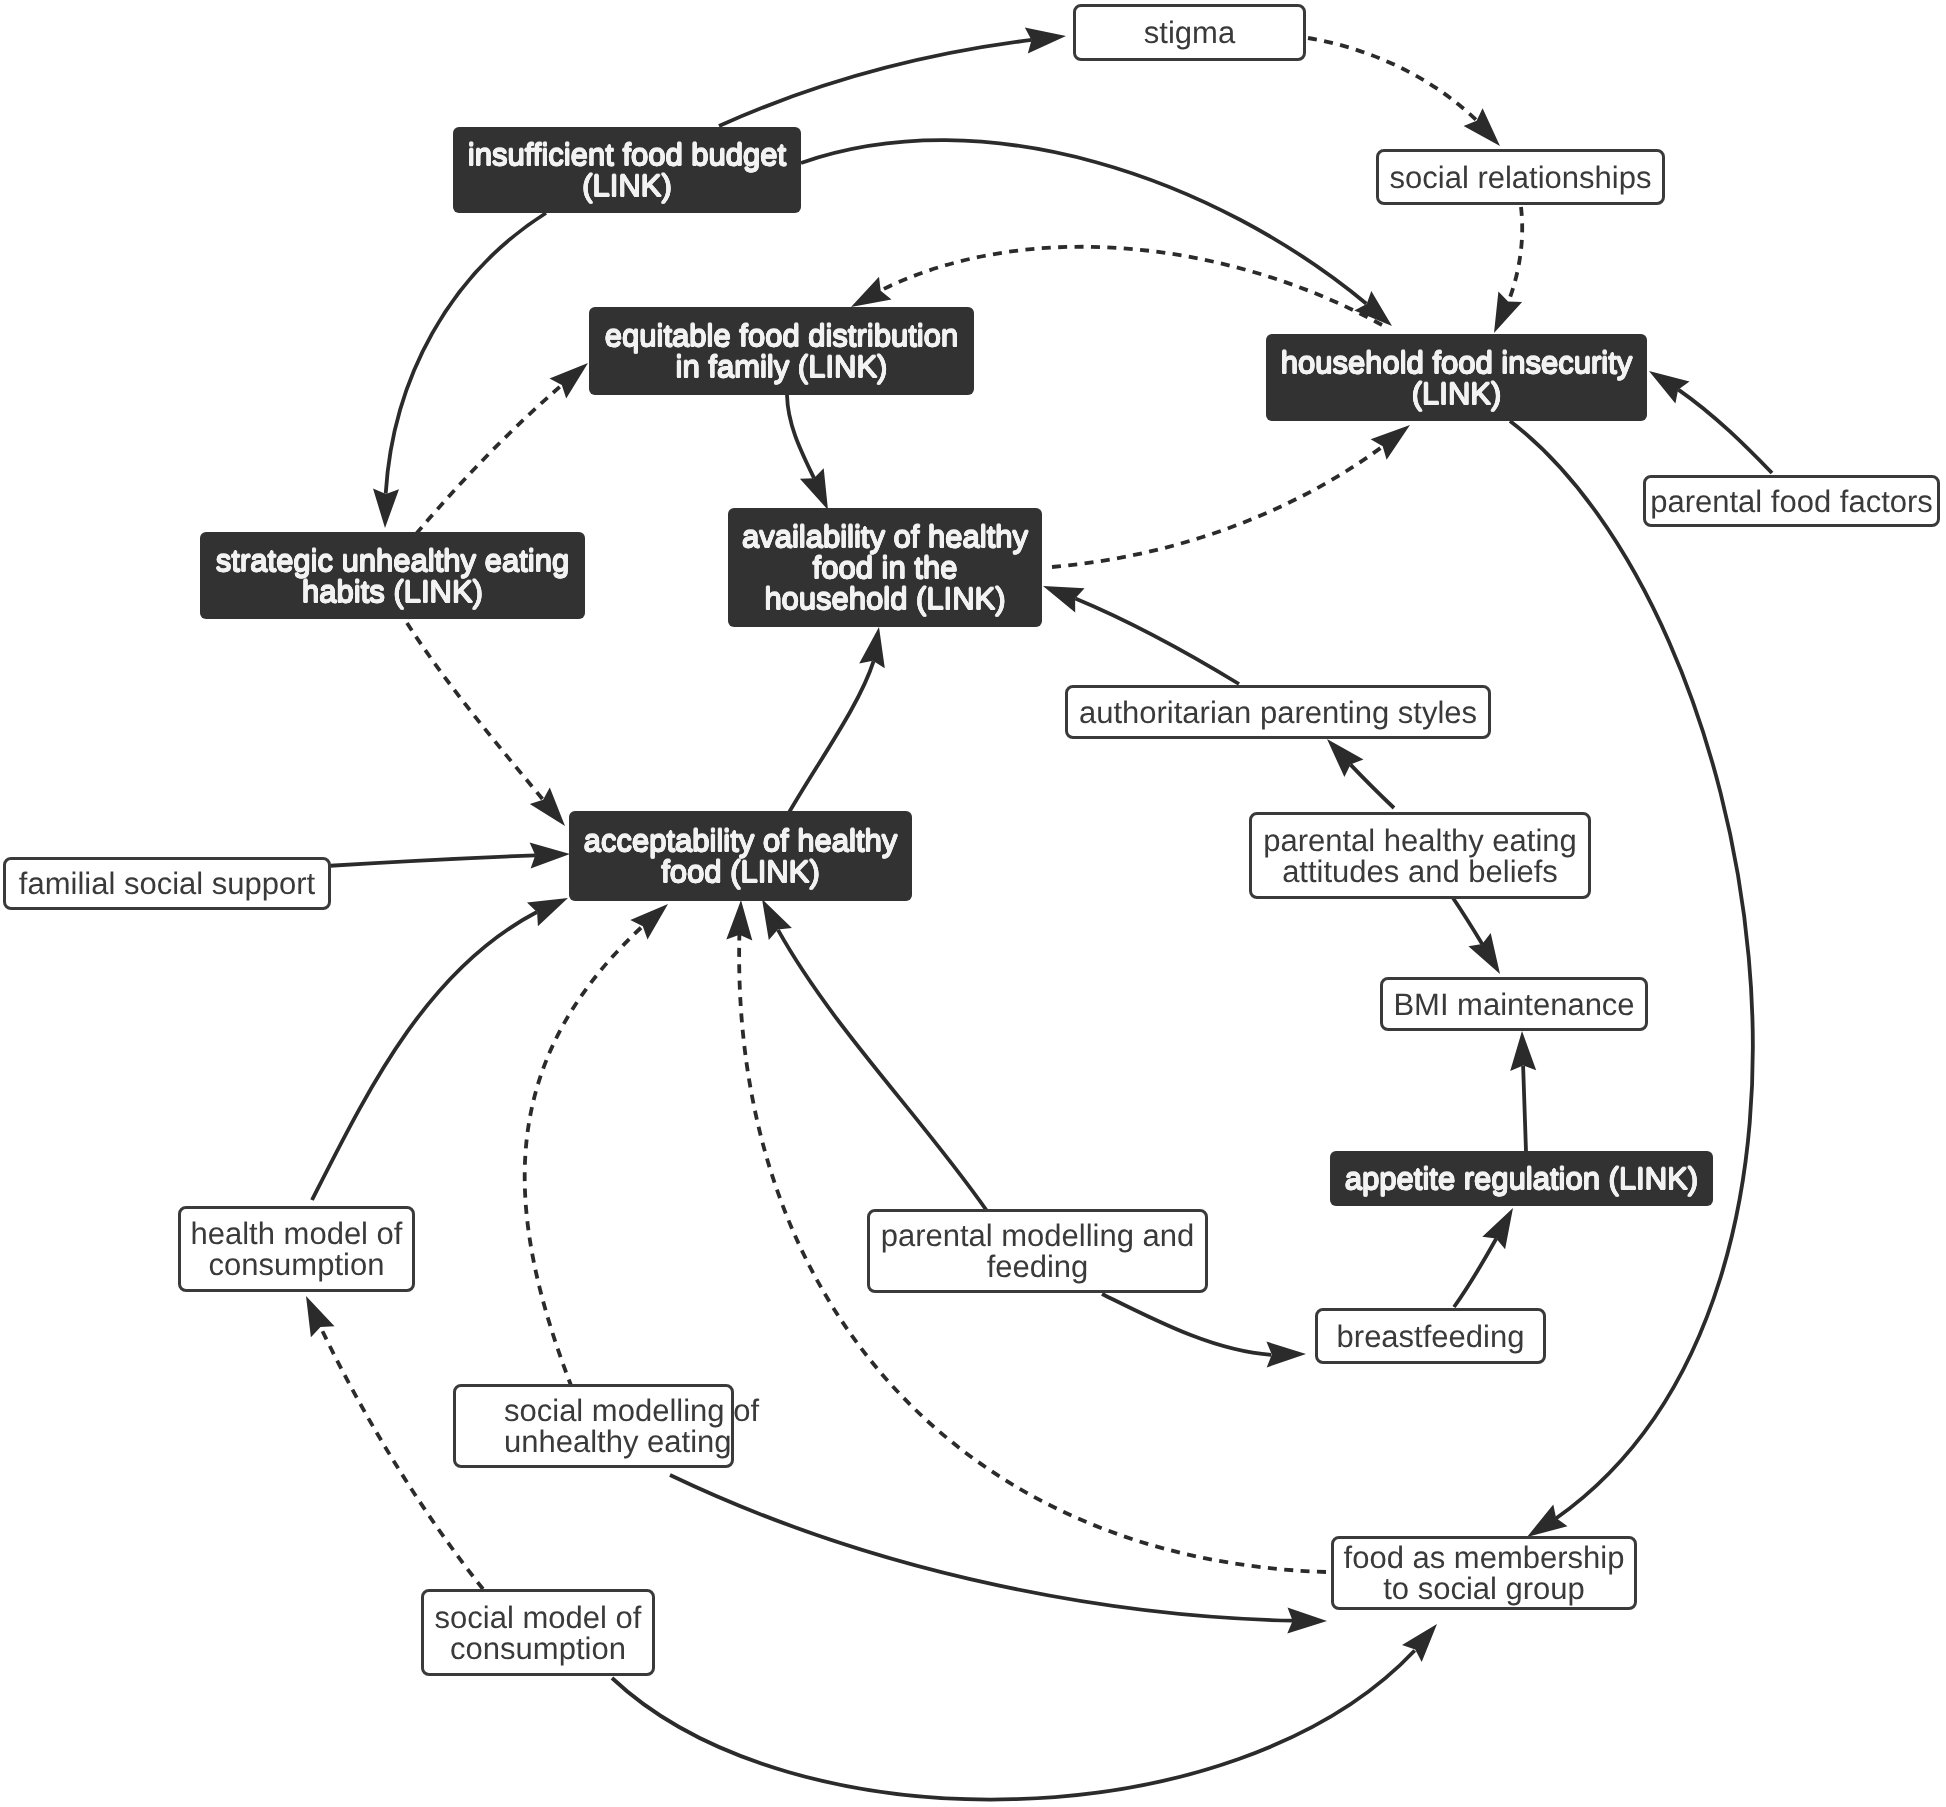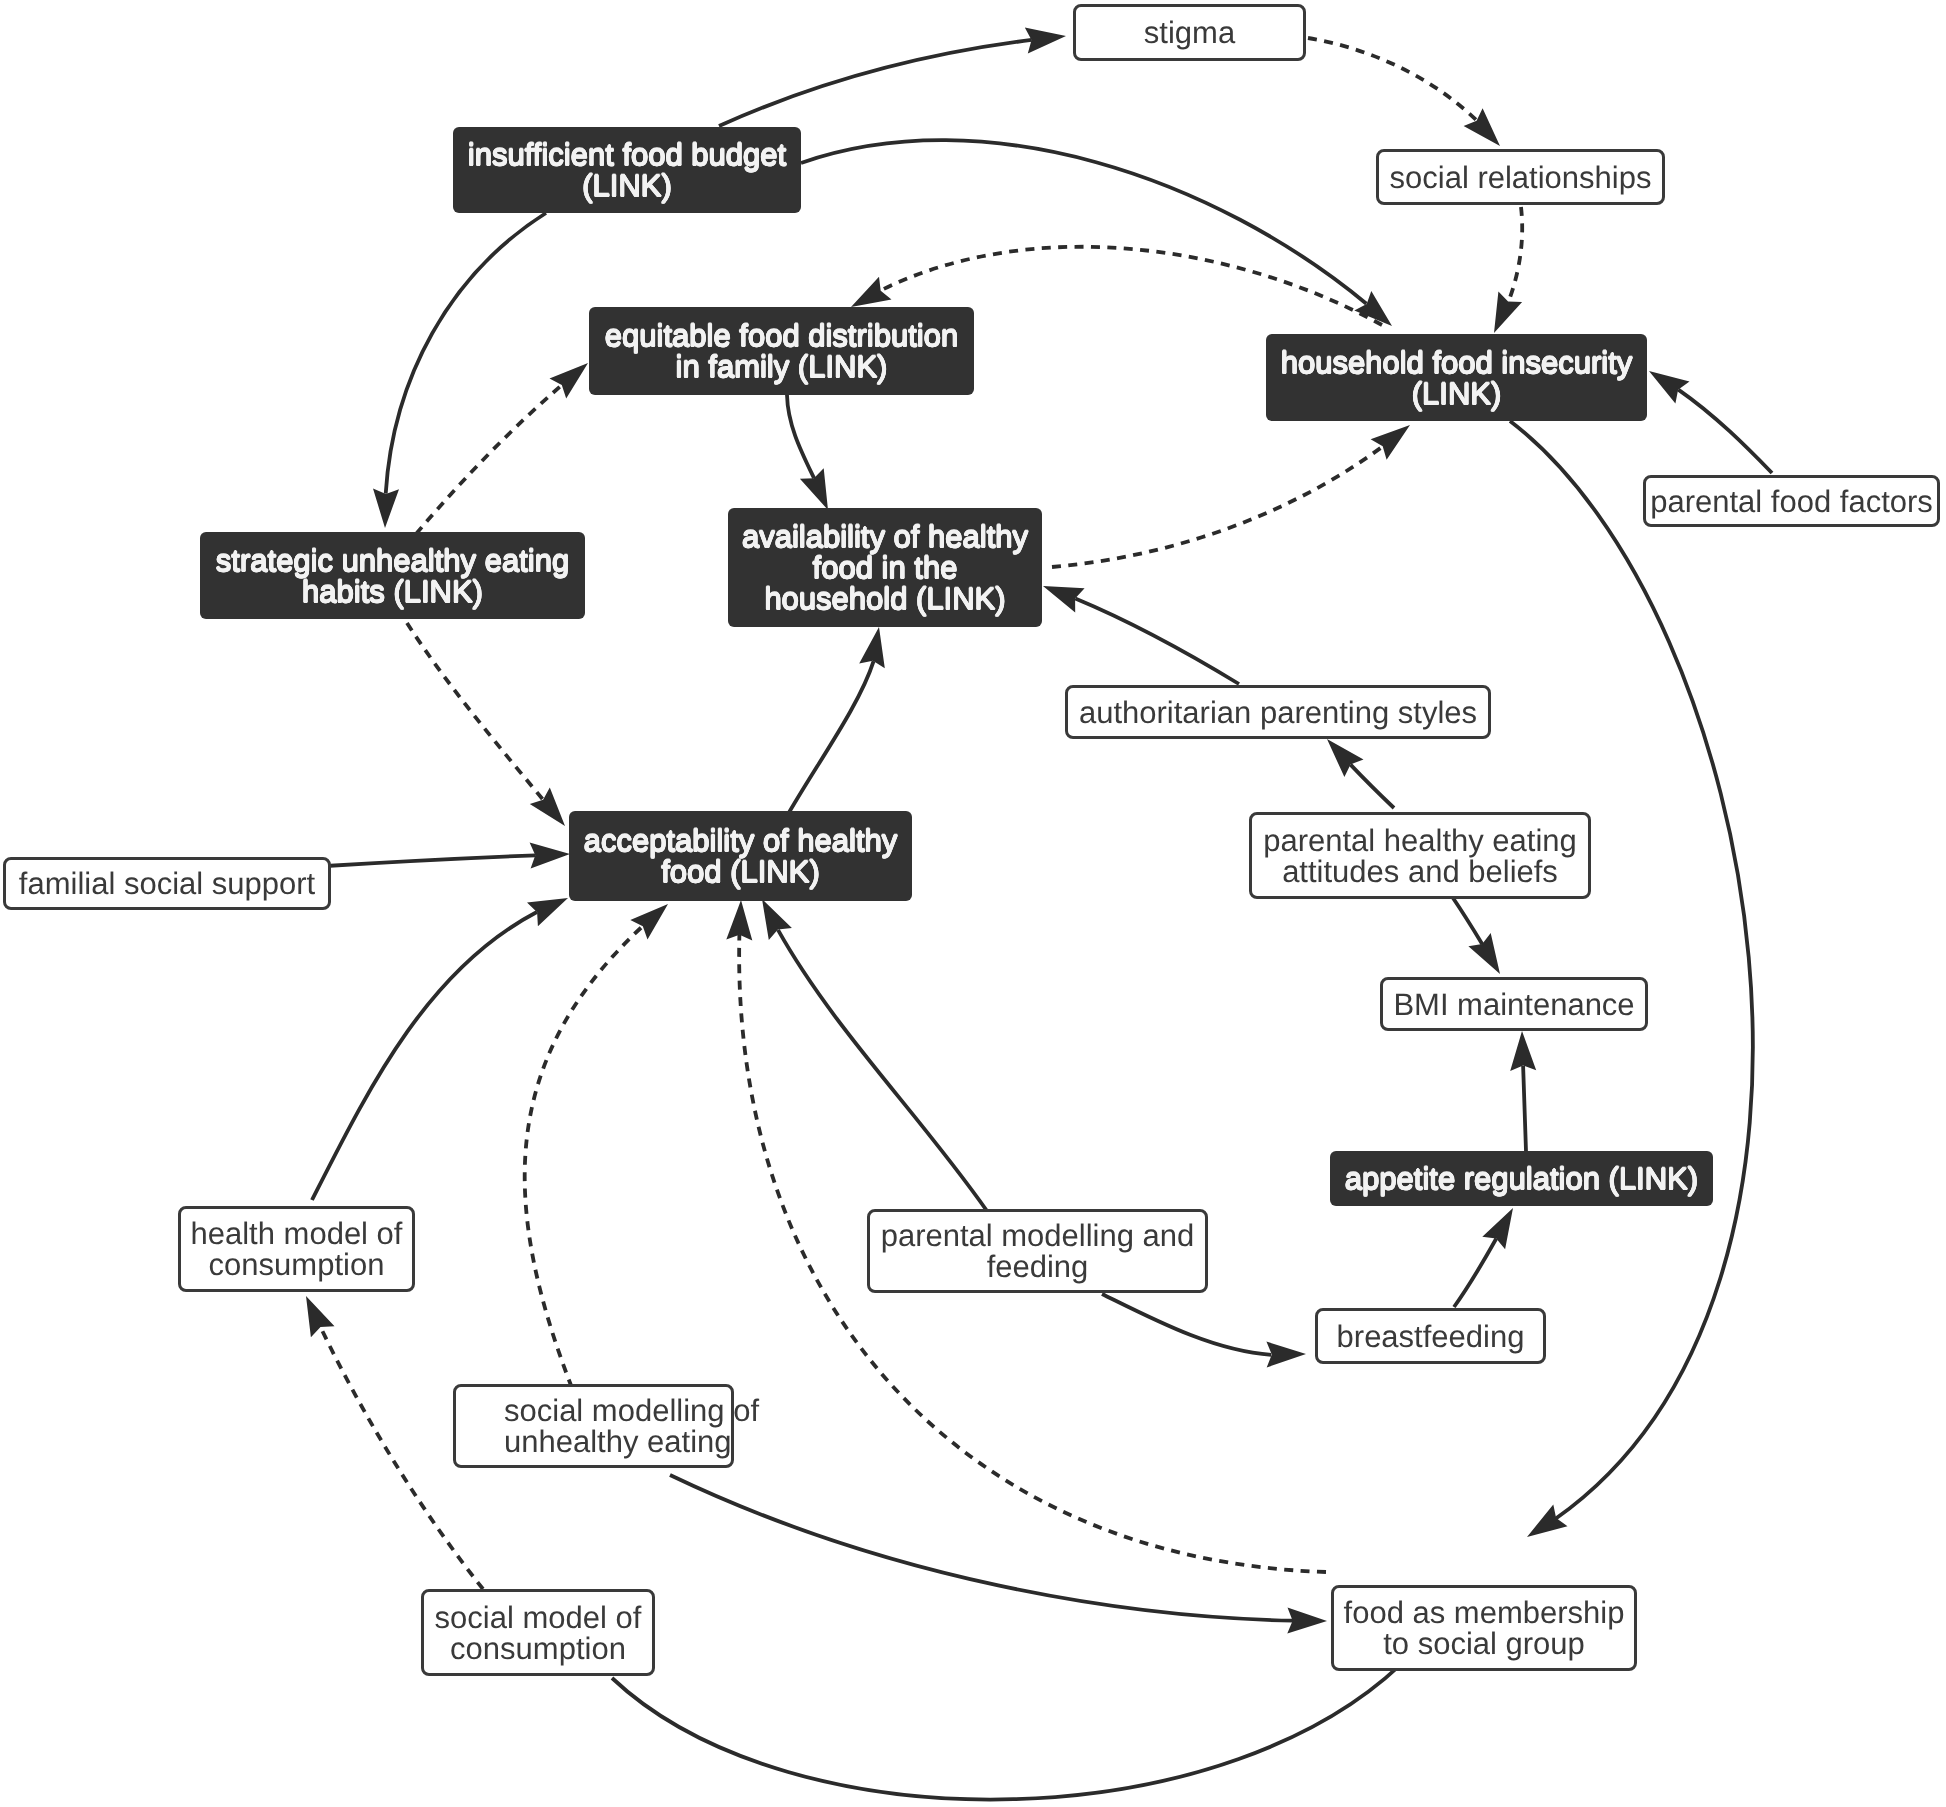--- a/index.html
+++ b/index.html
@@ -139,15 +139,15 @@
       <div class="node dark" style="left: 569px; top: 811px; width: 343px; height: 90px;"><span class="lbl">acceptability of healthy<br>food (LINK)</span></div>
       <div class="node light" style="left: 3px; top: 857px; width: 328px; height: 53px;"><span class="lbl">familial social support</span></div>
       <div class="node light" style="left: 1249px; top: 812px; width: 342px; height: 87px;"><span class="lbl">parental healthy eating<br>attitudes and beliefs</span></div>
       <div class="node light" style="left: 1380px; top: 977px; width: 268px; height: 54px;"><span class="lbl">BMI maintenance</span></div>
       <div class="node dark" style="left: 1330px; top: 1151px; width: 383px; height: 55px;"><span class="lbl">appetite regulation (LINK)</span></div>
       <div class="node light" style="left: 178px; top: 1206px; width: 237px; height: 86px;"><span class="lbl">health model of<br>consumption</span></div>
       <div class="node light" style="left: 867px; top: 1209px; width: 341px; height: 84px;"><span class="lbl">parental modelling and<br>feeding</span></div>
       <div class="node light" style="left: 1315px; top: 1308px; width: 231px; height: 56px;"><span class="lbl">breastfeeding</span></div>
       <div class="node light" style="left: 453px; top: 1384px; width: 281px; height: 84px; padding-left: 48px;"><span class="lbl">social modelling of<br>unhealthy eating</span></div>
       <div class="node light" style="left: 421px; top: 1589px; width: 234px; height: 87px;"><span class="lbl">social model of<br>consumption</span></div>
-      <div class="node light" style="left: 1331px; top: 1585px; width: 306px; height: 86px;"><span class="lbl">food as membership<br>to social group</span></div>
+      <div class="node light" style="left: 1331px; top: 1536px; width: 306px; height: 74px;"><span class="lbl">food as membership<br>to social group</span></div>
     </div>
 </div>
 
 </body></html>

